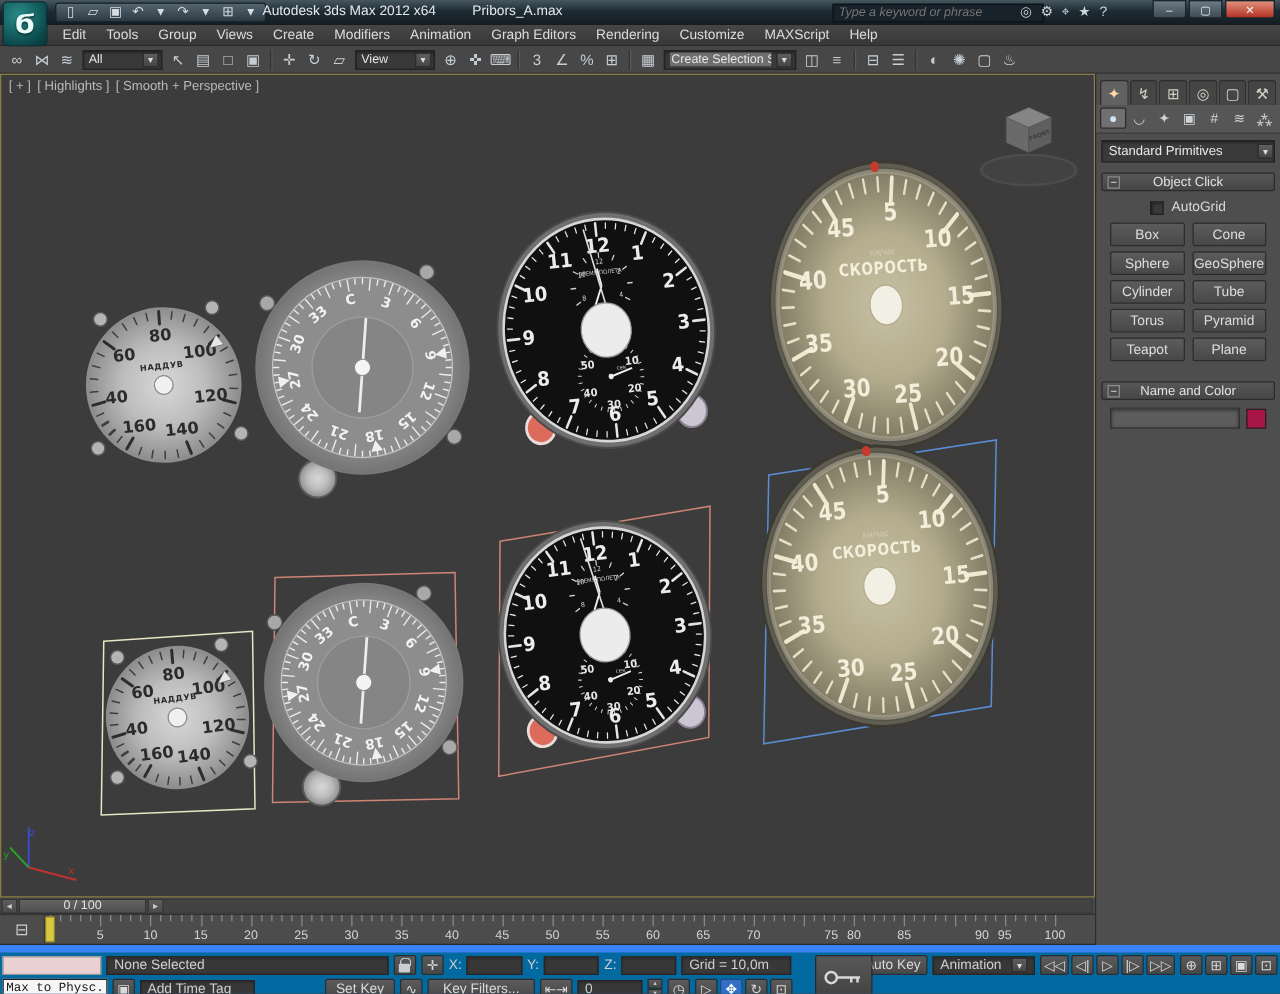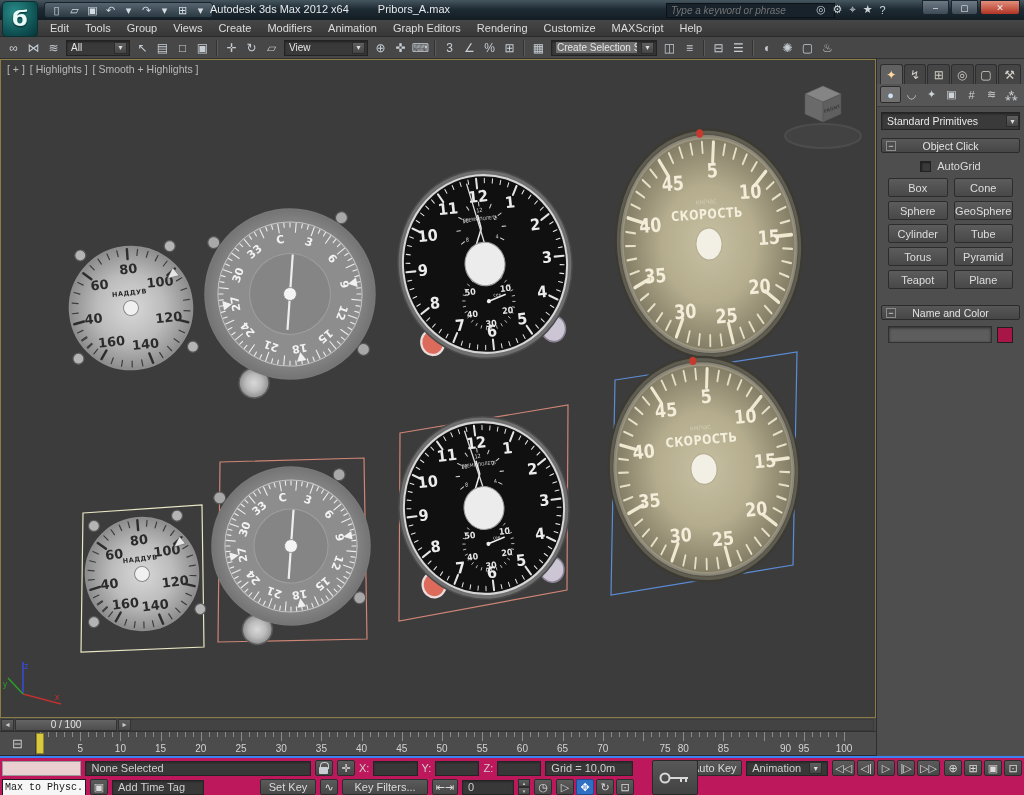--- a/index.html
+++ b/index.html
@@ -82,21 +82,21 @@
             display:flex;align-items:center;justify-content:center;margin:0 1px;}
   .trrest{flex:1;height:12px;background:#434343;border:1px solid #3a3a3a;border-left:none;margin-right:2px;}
   .rulerrow{height:24px;flex:0 0 24px;background:#4c4c4c;display:flex;border-bottom:1px solid #2b2b2b;}
   .ruler-left{width:36px;display:flex;align-items:center;justify-content:center;color:#cacaca;border-right:1px solid #3b3b3b;font-size:13px;}
   .ruler{flex:1;position:relative;margin-right:28px;}
   .rtick{position:absolute;top:0;width:1px;background:#8a8a8a;}
   .rlabel{position:absolute;bottom:1px;font-size:10px;color:#d4d4d4;width:24px;text-align:center;}
   .playhead{position:absolute;top:1px;height:21px;width:8px;border-radius:1px;z-index:3;border:1px solid #8f842a;}
 
   
-  .statusbars{height:39px;flex:0 0 39px;background:#be185d;border-top:2px solid #3b82f6;position:relative;}
+  .statusbars{height:39px;flex:0 0 39px;background:#0369a1;border-top:6px solid #3b82f6;position:relative;}
   .srow{height:19px;display:flex;align-items:center;gap:4px;padding:1px 2px 0;}
   .sfield{background:#383838;border:1px solid #252525;box-shadow:inset 0 1px 2px #292929;height:15px;
           display:flex;align-items:center;padding:0 5px;color:#d0d0d0;white-space:nowrap;overflow:hidden;}
   .sbtn{background:linear-gradient(#5b5b5b,#474747);border:1px solid #2c2c2c;border-radius:2px;height:16px;
         display:inline-flex;align-items:center;justify-content:center;color:#dadada;padding:0 5px;font-size:11px;white-space:nowrap;}
   .ibtn{min-width:18px;padding:0 2px;font-size:11px;}
   .igroup{display:flex;gap:2px;align-items:center;}
   .igroup .active, .sbtn.active{background:#2f6fc4;color:#fff;border-color:#1c4a8c;}
   .slabel{color:#cfcfcf;}
   .pinkbox{width:84px;height:15px;background:#ead0d0;border:1px solid #9a9a9a;}
@@ -180,21 +180,21 @@
         <span class="tbtn">▤</span>
         <span class="tbtn">□</span>
         <span class="tbtn">▣</span>
       </span>
     <span class="tsep"></span>
     <span class="tgroup" id="tb-g3">
         <span class="tbtn">✛</span>
         <span class="tbtn">↻</span>
         <span class="tbtn">▱</span>
       </span>
-    <div class="tdrop" style="width:84px">
+    <div class="tdrop" style="width:64px">
       <span class="val">View</span>
         <span class="caret">▾</span>
     </div>
     <span class="tgroup" id="tb-g4">
         <span class="tbtn">⊕</span>
         <span class="tbtn">✜</span>
         <span class="tbtn">⌨</span>
       </span>
     <span class="tsep"></span>
     <span class="tgroup" id="tb-g5">
@@ -228,21 +228,21 @@
         <span class="tbtn">♨</span>
       </span>
   </div>
 
   <div class="main">
     <div class="vpcol">
       <div class="viewport">
         <div class="vp-label">
           <span>[ + ]</span>
           <span>[ Highlights ]</span>
-          <span>[ Smooth + Highlights ]</span>
+          <span>[ Smooth + Perspective ]</span>
         </div>
         <svg id="vpsvg" width="874" height="657" viewBox="0 0 874 657">
             <defs>
               <radialGradient id="gface">
                 <stop offset="0%" stop-color="#d8d8d8"></stop>
                 <stop offset="55%" stop-color="#bcbcbc"></stop>
                 <stop offset="100%" stop-color="#8e8e8e"></stop>
               </radialGradient>
               <radialGradient id="gbody">
                 <stop offset="0%" stop-color="#bababa"></stop>

